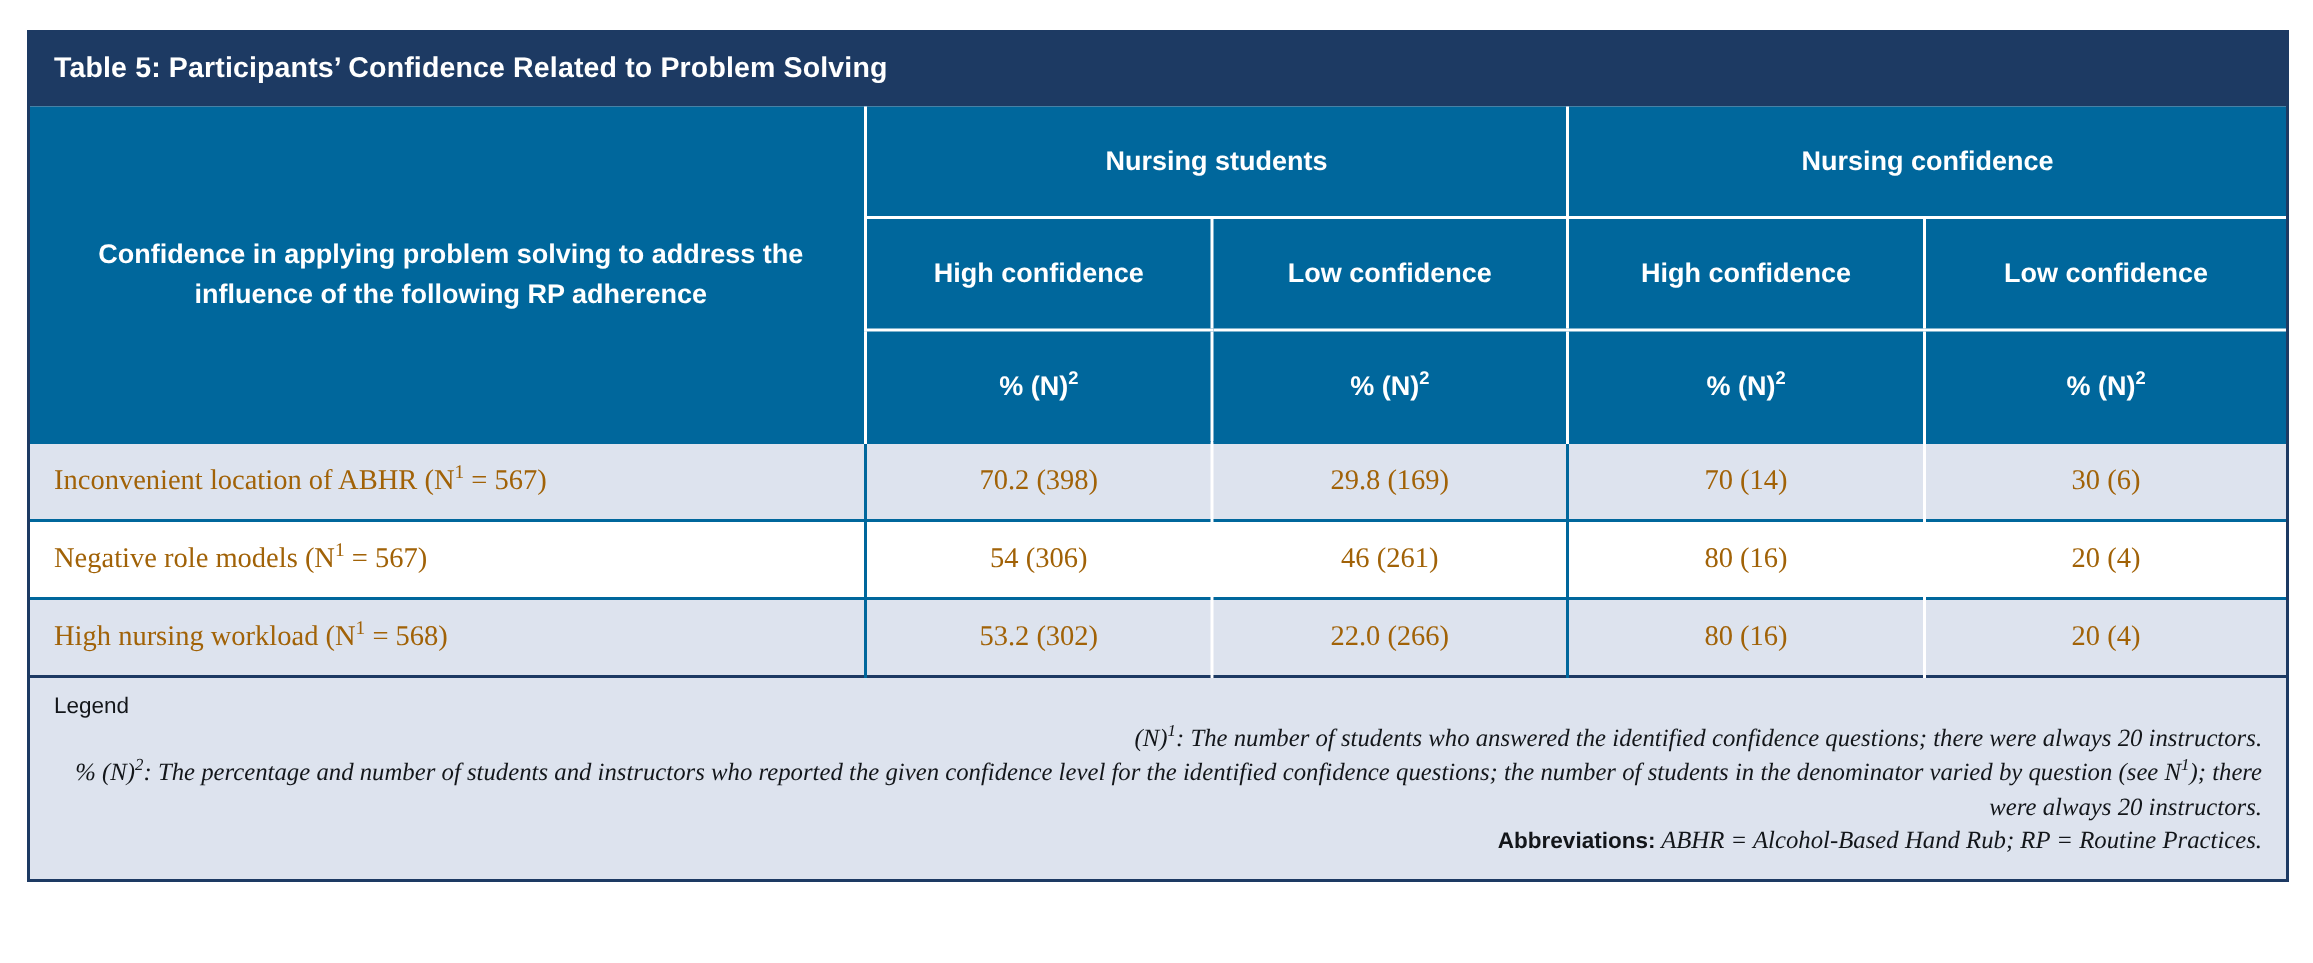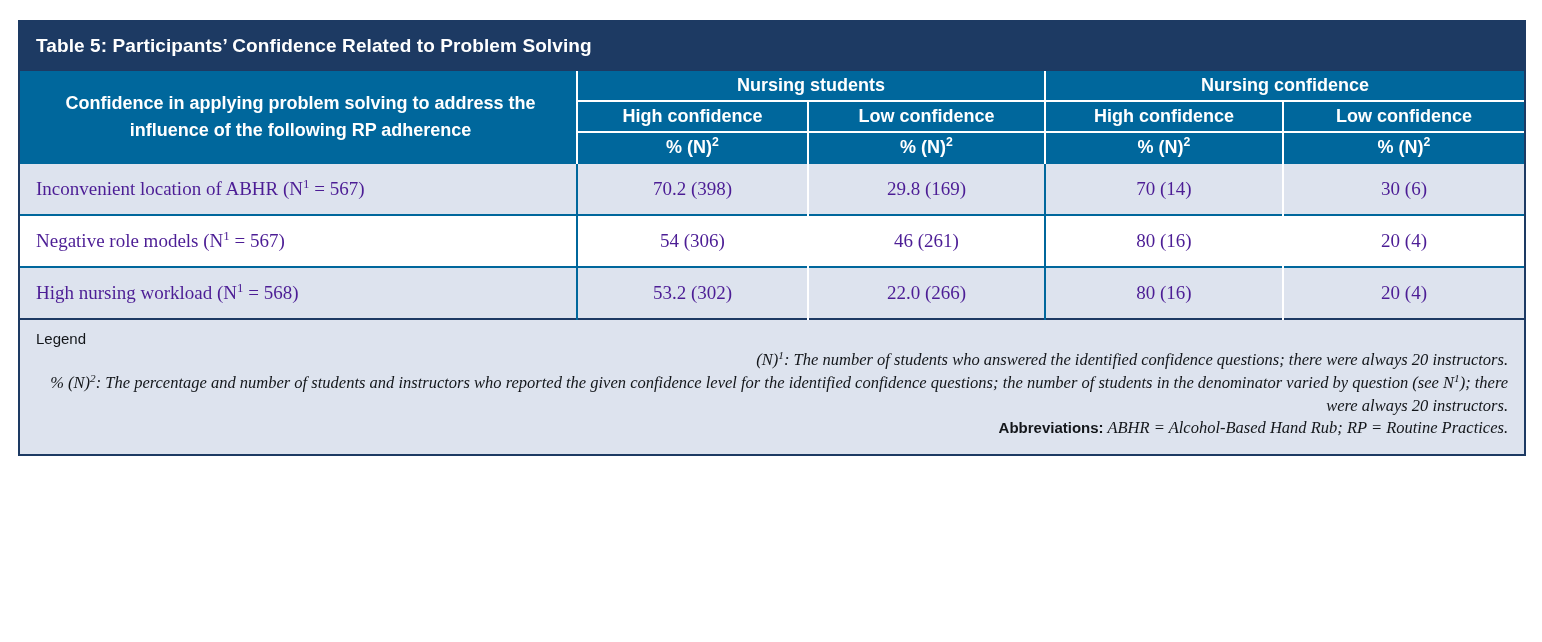--- a/index.html
+++ b/index.html
@@ -41,38 +41,38 @@
   .hdr td {
     background: #00679c;
     color: #ffffff;
     font-family: "Liberation Sans", sans-serif;
     font-weight: bold;
     font-size: 18px;
     text-align: center;
     vertical-align: middle;
     border-left: 2px solid #ffffff;
     border-bottom: 2px solid #ffffff;
-    padding: 4px 8px;
+    padding: 26px 8px;
   }
   .hdr td.stub {
     text-align: center;
     vertical-align: middle;
     font-size: 18px;
     line-height: 1.45;
     border-left: none;
     border-bottom: none;
     padding: 10px 14px 10px 19px;
   }
   .hdr td.nobb { border-bottom: none; }
   sup { font-size: 0.68em; vertical-align: super; line-height: 0; }
   
   .body-row td {
     font-family: "Liberation Serif", serif;
     font-size: 19px;
-    color: #4c1d95;
+    color: #a16207;
     padding: 14px 10px;
     text-align: center;
     vertical-align: middle;
     border-top: 2px solid #ffffff;
     border-left: 2px solid #ffffff;
   }
   .body-row td.rowlabel {
     text-align: left;
     padding-left: 16px;
     border-left: none;

